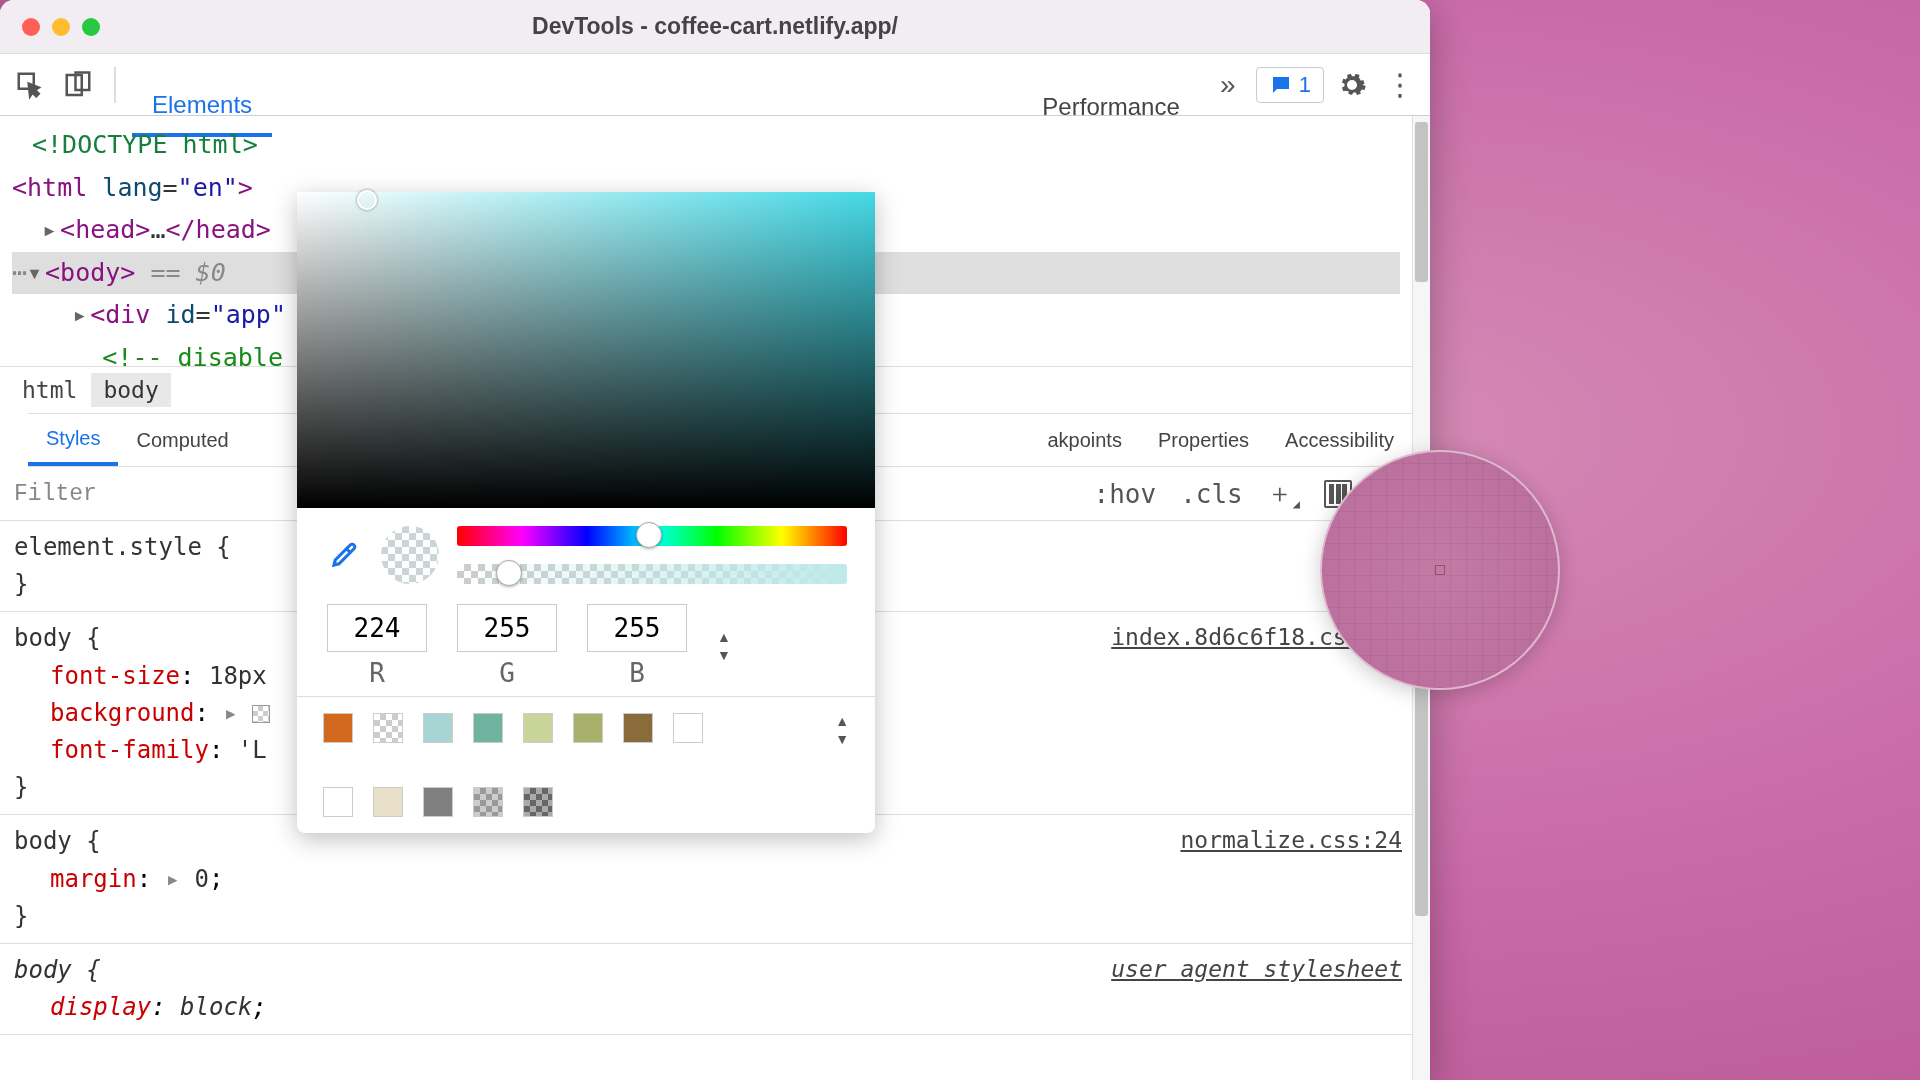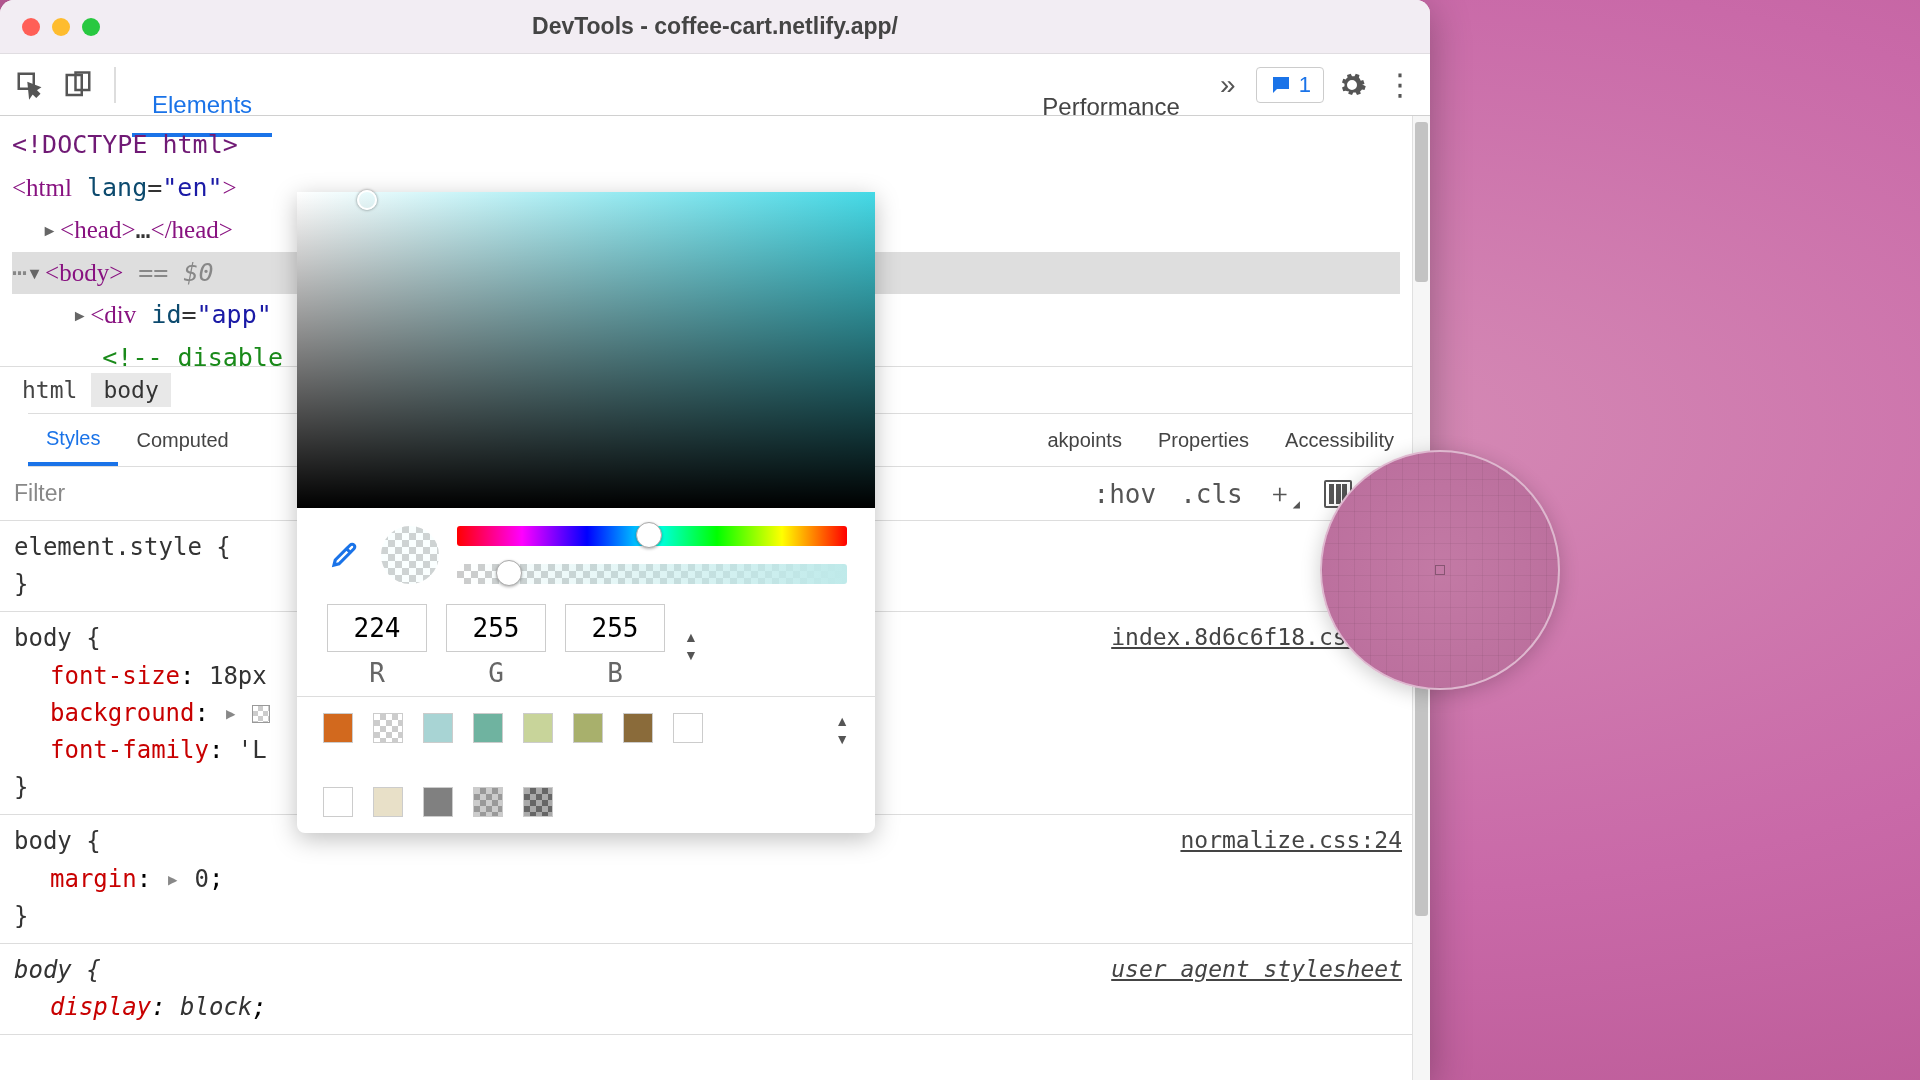--- a/index.html
+++ b/index.html
@@ -43,22 +43,22 @@
   color:#555; cursor:pointer;}
 
 .main { flex:1; display:flex; }
 .leftcol { flex:1; display:flex; flex-direction:column; position:relative; }
 
 .dom {
   font-family: Menlo, Consolas, monospace; font-size: 25px;
   padding: 8px 12px; line-height: 1.7; color: #333;
   height: 250px; overflow:hidden;
 }
-.dom .doctype { color: #701a75; }
-.dom .tag { color: #881280; font-family: Liberation Serif, serif; }
+.dom .doctype { color: #15803d; margin-left: 20px; }
+.dom .tag { color: #881280; }
 .dom .attrn { color: #0c4a6e; }
 .dom .attrv { color: #1a1aa6; }
 .dom .row { white-space: pre; }
 .dom .selrow { background: #dedede; display:block; }
 .dom .dim { color:#888; }
 .dom .tri { color:#666; display:inline-block; width:18px; }
 
 .crumbs {
   border-top: 1px solid #ddd; background:#fff;
   padding: 6px 10px; display:flex; gap:2px; font-size: 23px;
@@ -72,21 +72,21 @@
   height: 54px; align-items:stretch; font-size:20px;margin-left:28px;
 }
 .subtab { padding: 0 18px; display:flex;align-items:center; cursor:pointer; color:#444;}
 .subtab.active { color:#1a73e8; border-bottom:4px solid #1a73e8;}
 
 .filterbar {
   display:flex; align-items:center; border-bottom:1px solid #ddd;
   height: 54px;
 }
 .filterinp { flex:1; border:none; outline:none; font-size:23px;
-  padding: 0 14px; color:#4d7c0f; font-family:Liberation Sans, sans-serif;}
+  padding: 0 14px; color:#4d7c0f; font-family:Liberation Mono, monospace;}
 .filterinp::placeholder{ color:#888; }
 .fbtn { padding: 0 12px; font-size:26px; color:#555; cursor:pointer;
   font-family: Menlo, monospace; height:100%; display:flex;align-items:center;}
 .fbtn.ico { font-size:26px; }
 .flex-icon-box { width:28px;height:28px; border:2px solid #555; border-radius:2px;
   display:flex; align-items:center; justify-content:space-around; padding:2px;}
 .flex-icon-box span{ width:5px; background:#555; height:100%; }
 
 .styles {
   flex:1; overflow:hidden; font-family: Menlo, Consolas, monospace;
@@ -133,21 +133,21 @@
   background: rgba(224,255,255,.15);}
 .sliders { flex:1; display:flex; flex-direction:column; gap:18px;}
 .slider { height:20px; border-radius:3px; position:relative;}
 .hue { background: linear-gradient(to right,#f00,#f0f,#00f,#0ff,#0f0,#ff0,#f00);}
 .alpha { background:
   linear-gradient(to right, transparent, #bfeaea),
   conic-gradient(#ccc 25%,#fff 0 50%,#ccc 0 75%,#fff 0);
   background-size: auto, 14px 14px;}
 .shandle { position:absolute; top:-4px; width:26px;height:26px;border-radius:50%;
   background:#fff; border:1px solid #aaa; box-shadow:0 1px 3px rgba(0,0,0,.3);}
-.valrow { display:flex; gap:19px; padding: 2px 30px 8px 30px; align-items:center;}
+.valrow { display:flex; gap:30px; padding: 2px 30px 8px 30px; align-items:center;}
 .valbox { width:100px; }
 .valbox input{ width:100%; text-align:center; font-size:26px; padding:8px 4px;
   border:1px solid #ccc; font-family:Menlo,monospace;}
 .vallab { text-align:center; font-size:26px; color:#666; margin-top:6px;
   font-family:Menlo,monospace;}
 .modetog { width:22px; display:flex;flex-direction:column; color:#555; font-size:14px;
   cursor:pointer; gap:2px;}
 .swatches { border-top:1px solid #ddd; padding: 16px 26px;
   display:flex; flex-wrap:wrap; gap:20px; align-items:flex-start;}
 .sw { width:30px;height:30px; border:1px solid #ccc; cursor:pointer;}

